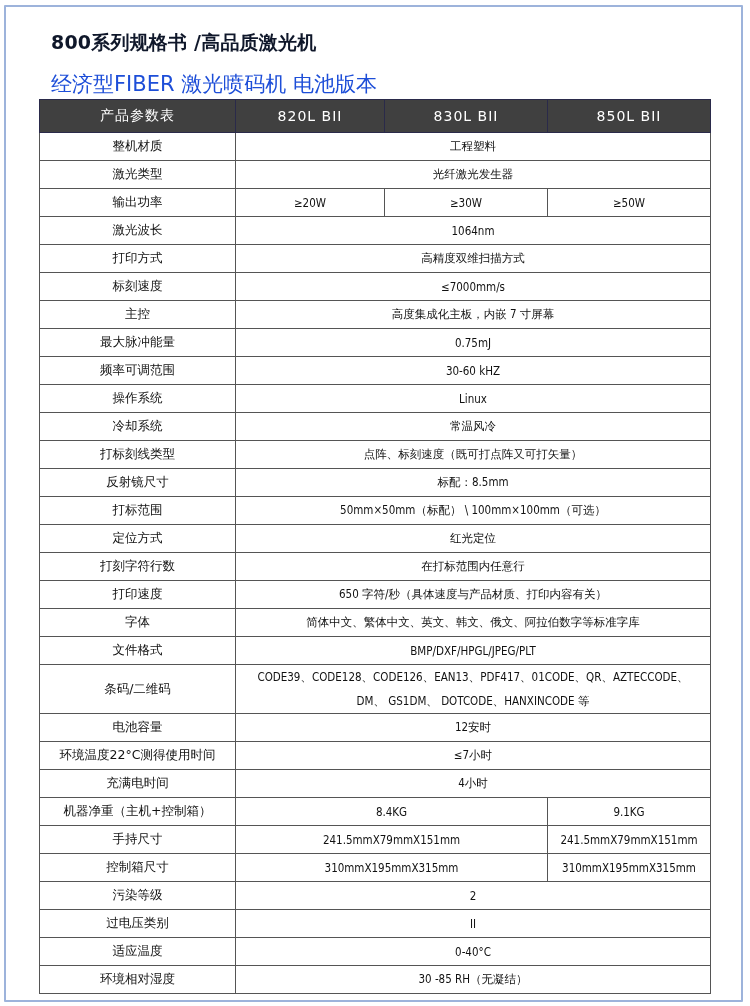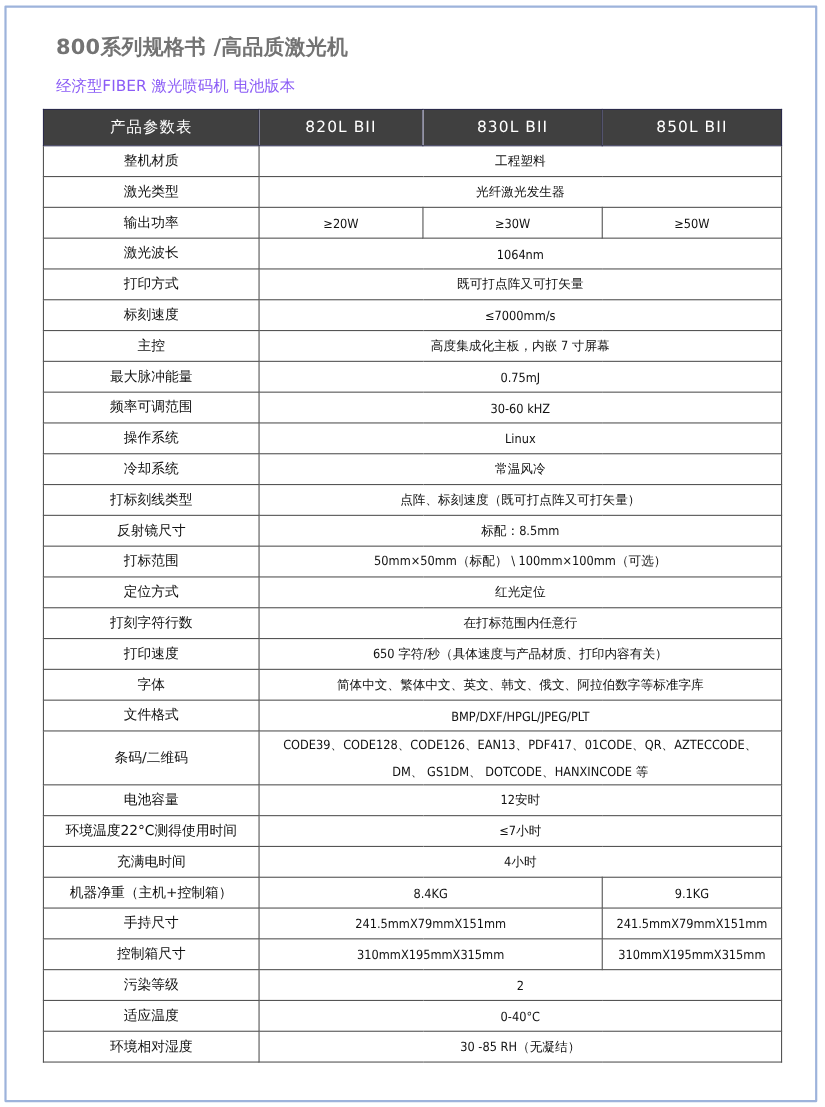--- a/index.html
+++ b/index.html
@@ -2,22 +2,22 @@
 <html><head>
 <meta charset="utf-8">
 <style>
   html, body { margin:0; padding:0; background:#ffffff; }
   body { width:750px; height:1006px; position:relative; overflow:hidden;
          font-family:"DejaVu Sans", "Liberation Sans", sans-serif; color:#111; }
   .frame { position:absolute; left:4px; top:5px; width:739px; height:997px;
            border:2px solid #9db3db; border-radius:1px; box-sizing:border-box;
            background:#fff; }
   .title { position:absolute; left:51px; top:30px; font-size:19px; font-weight:bold;
-           letter-spacing:0.2px; color:#737373; }
-  .subtitle { position:absolute; left:51px; top:70px; font-size:14px; color:#8b5cf6; }
+           letter-spacing:0.2px; color:#0f172a; }
+  .subtitle { position:absolute; left:51px; top:70px; font-size:21px; color:#1d4ed8; }
   table.spec { position:absolute; left:39px; top:99px; width:671px;
                border-collapse:collapse; table-layout:fixed; font-size:12px; }
   table.spec th, table.spec td { border:1.5px solid #555; text-align:center;
                vertical-align:middle; padding:0 4px; overflow:hidden; white-space:nowrap; }
   table.spec thead th { background:#404040; color:#fff; font-weight:normal;
                font-size:14px; height:32px; border-color:#2a2a4a; letter-spacing:1px; }
   table.spec tbody td { height:27px; color:#111; }
   table.spec tbody td.label { font-size:12.5px;text-align:center; }
   table.spec tbody td.val { font-size:11.5px; font-family:"DejaVu Sans Condensed","DejaVu Sans", sans-serif; }
   table.spec tbody tr.tall td { height:48px; }
@@ -60,21 +60,21 @@
         <td class="val">≥20W</td>
         <td class="val">≥30W</td>
         <td class="val">≥50W</td>
       </tr>
     <tr>
         <td class="label">激光波长</td>
         <td class="val" colspan="3">1064nm</td>
       </tr>
     <tr>
         <td class="label">打印方式</td>
-        <td class="val" colspan="3">既可打点阵又可打矢量</td>
+        <td class="val" colspan="3">高精度双维扫描方式</td>
       </tr>
     <tr>
         <td class="label">标刻速度</td>
         <td class="val" colspan="3">≤7000mm/s</td>
       </tr>
     <tr>
         <td class="label">主控</td>
         <td class="val" colspan="3">高度集成化主板，内嵌 7 寸屏幕</td>
       </tr>
     <tr>
@@ -157,20 +157,24 @@
     <tr>
         <td class="label">控制箱尺寸</td>
         <td class="val" colspan="2">310mmX195mmX315mm</td>
         <td class="val">310mmX195mmX315mm</td>
       </tr>
     <tr>
         <td class="label">污染等级</td>
         <td class="val" colspan="3">2</td>
       </tr>
     <tr>
+        <td class="label">过电压类别</td>
+        <td class="val" colspan="3">II</td>
+      </tr>
+    <tr>
         <td class="label">适应温度</td>
         <td class="val" colspan="3">0-40°C</td>
       </tr>
     <tr>
         <td class="label">环境相对湿度</td>
         <td class="val" colspan="3">30 -85   RH（无凝结）</td>
       </tr>
   </tbody>
 </table>
 

